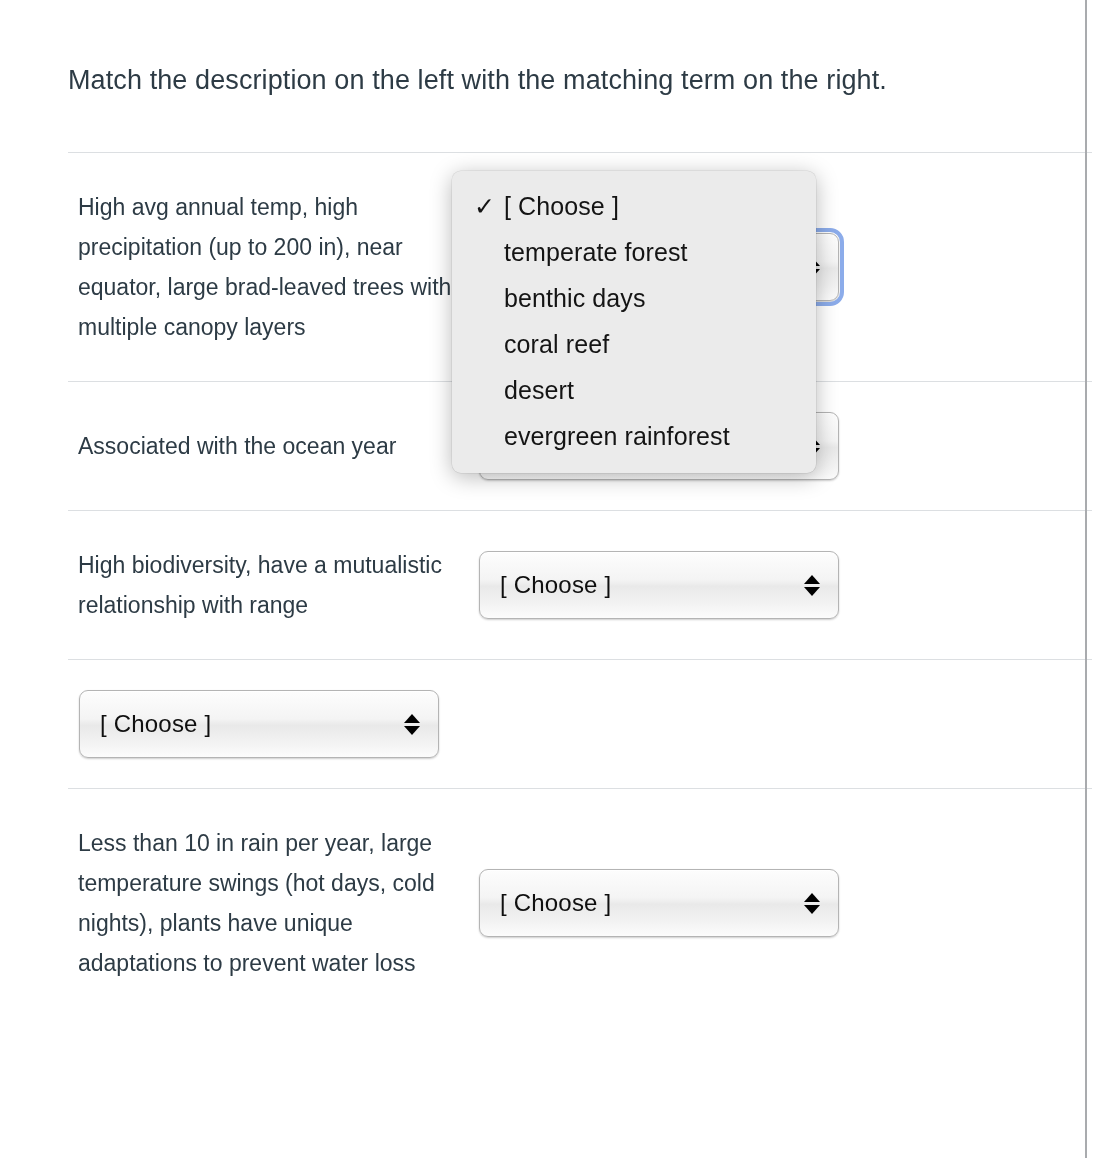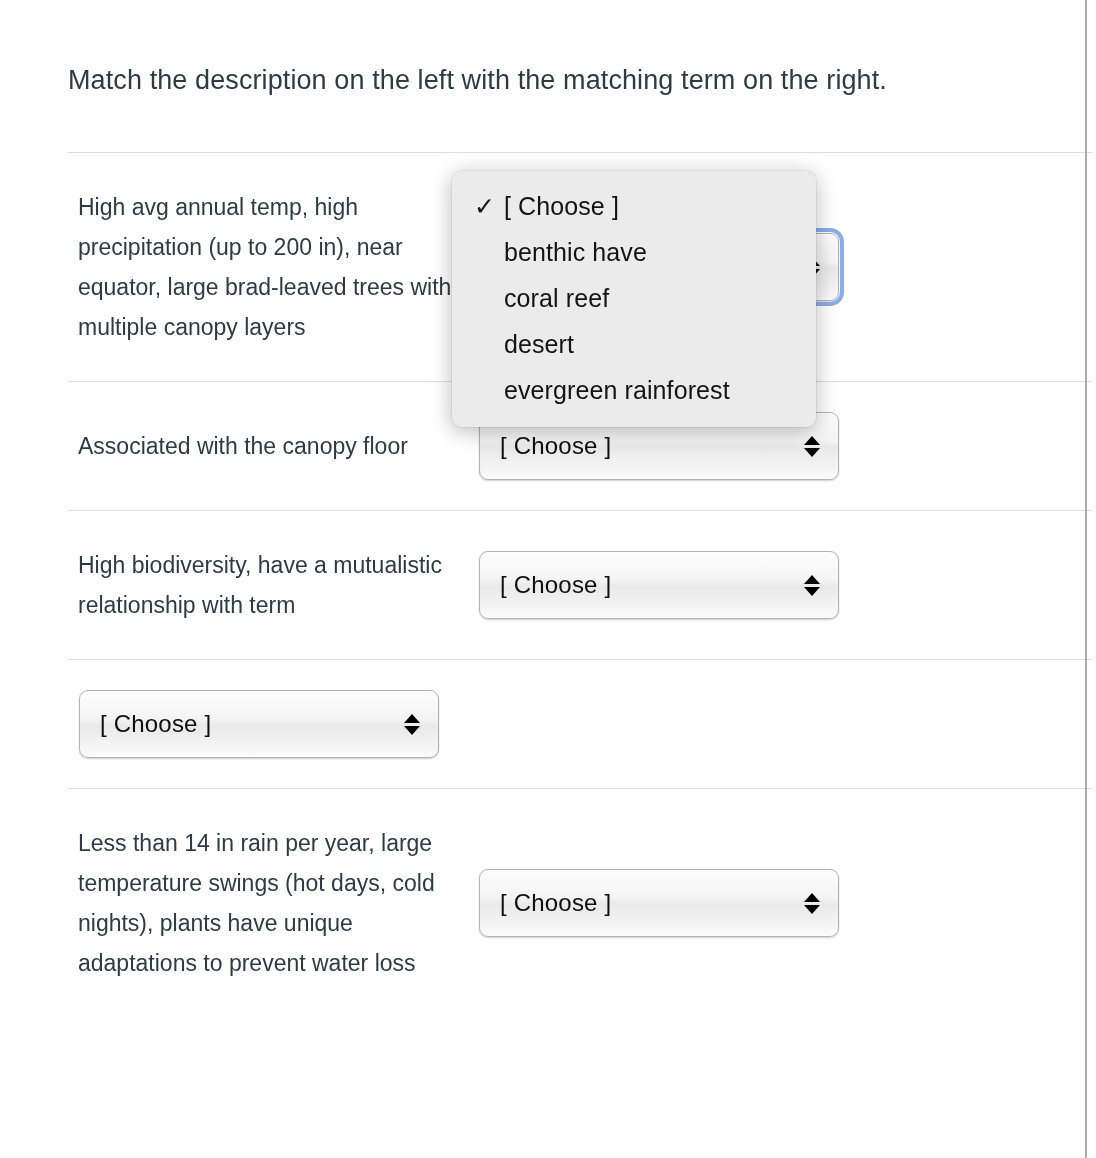--- a/index.html
+++ b/index.html
@@ -207,36 +207,36 @@
             <span class="select-arrows">
               <span class="up"></span>
               <span class="down"></span>
             </span>
           </div>
         </div>
       </div>
     </div>
 
     <div class="match-row">
-      <div class="desc">Associated with the canopy floor</div>
+      <div class="desc">Associated with the ocean year</div>
       <div class="answer-cell">
         <div class="select-wrap">
           <div class="select-box">
             <span class="select-value">[ Choose ]</span>
             <span class="select-arrows">
               <span class="up"></span>
               <span class="down"></span>
             </span>
           </div>
         </div>
       </div>
     </div>
 
     <div class="match-row">
-      <div class="desc">High biodiversity, have a mutualistic relationship with term</div>
+      <div class="desc">High biodiversity, have a mutualistic relationship with range</div>
       <div class="answer-cell">
         <div class="select-wrap">
           <div class="select-box">
             <span class="select-value">[ Choose ]</span>
             <span class="select-arrows">
               <span class="up"></span>
               <span class="down"></span>
             </span>
           </div>
         </div>
@@ -251,21 +251,21 @@
             <span class="select-arrows">
               <span class="up"></span>
               <span class="down"></span>
             </span>
           </div>
         </div>
       </div>
     </div>
 
     <div class="match-row">
-      <div class="desc">Less than 14 in rain per year, large temperature swings (hot days, cold nights), plants have unique adaptations to prevent water loss</div>
+      <div class="desc">Less than 10 in rain per year, large temperature swings (hot days, cold nights), plants have unique adaptations to prevent water loss</div>
       <div class="answer-cell">
         <div class="select-wrap">
           <div class="select-box">
             <span class="select-value">[ Choose ]</span>
             <span class="select-arrows">
               <span class="up"></span>
               <span class="down"></span>
             </span>
           </div>
         </div>
@@ -274,21 +274,25 @@
 
   </div>
 
   <div class="dropdown-panel">
     <div class="dropdown-item">
       <span class="dd-check">✓</span>
       <span class="dd-label">[ Choose ]</span>
     </div>
     <div class="dropdown-item">
       <span class="dd-check"></span>
-      <span class="dd-label">benthic have</span>
+      <span class="dd-label">temperate forest</span>
+    </div>
+    <div class="dropdown-item">
+      <span class="dd-check"></span>
+      <span class="dd-label">benthic days</span>
     </div>
     <div class="dropdown-item">
       <span class="dd-check"></span>
       <span class="dd-label">coral reef</span>
     </div>
     <div class="dropdown-item">
       <span class="dd-check"></span>
       <span class="dd-label">desert</span>
     </div>
     <div class="dropdown-item">

